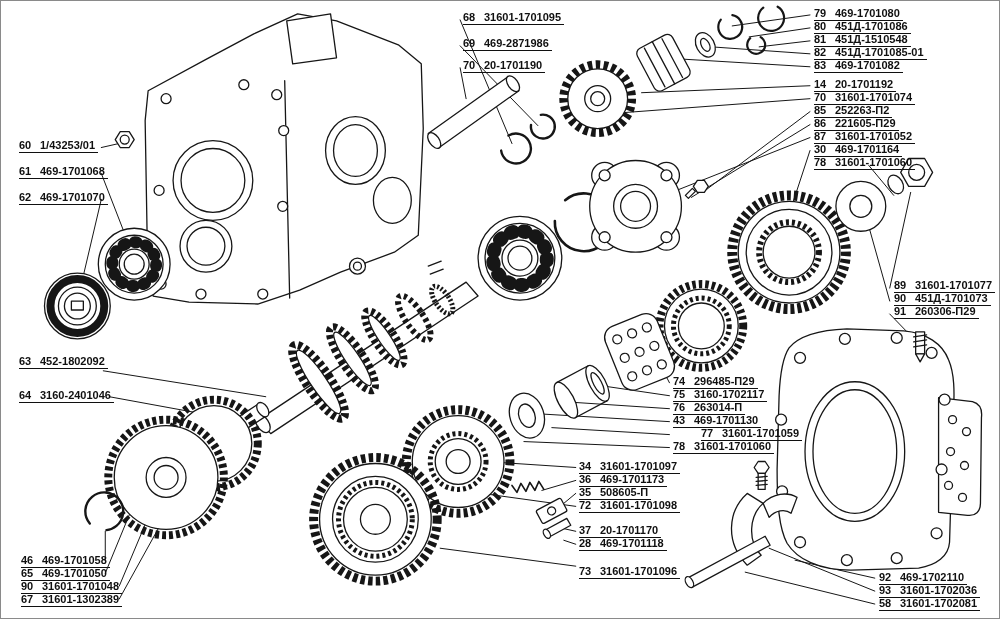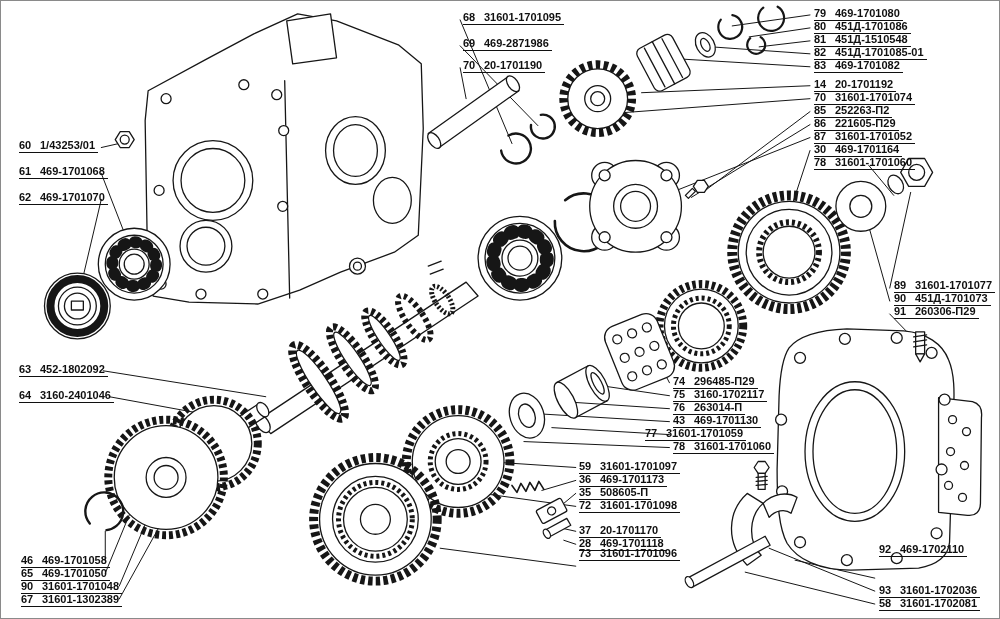--- a/index.html
+++ b/index.html
@@ -329,21 +329,21 @@
         <span class="p">1/43253/01</span>
       </div>
   <div class="lbl" style="left:18px;top:164px">
         <span class="n">61</span>
         <span class="p">469-1701068</span>
       </div>
   <div class="lbl" style="left:18px;top:190px">
         <span class="n">62</span>
         <span class="p">469-1701070</span>
       </div>
-  <div class="lbl" style="left:18px;top:362px">
+  <div class="lbl" style="left:18px;top:354px">
         <span class="n">63</span>
         <span class="p">452-1802092</span>
       </div>
   <div class="lbl" style="left:18px;top:388px">
         <span class="n">64</span>
         <span class="p">3160-2401046</span>
       </div>
   <div class="lbl" style="left:20px;top:553px">
         <span class="n">46</span>
         <span class="p">469-1701058</span>
@@ -445,31 +445,31 @@
         <span class="p">3160-1702117</span>
       </div>
   <div class="lbl" style="left:672px;top:400px">
         <span class="n">76</span>
         <span class="p">263014-П</span>
       </div>
   <div class="lbl" style="left:672px;top:413px">
         <span class="n">43</span>
         <span class="p">469-1701130</span>
       </div>
-  <div class="lbl" style="left:644px;top:426px">
+  <div class="lbl" style="left:700px;top:426px">
         <span class="n">77</span>
         <span class="p">31601-1701059</span>
       </div>
   <div class="lbl" style="left:672px;top:439px">
         <span class="n">78</span>
         <span class="p">31601-1701060</span>
       </div>
 
   <div class="lbl" style="left:578px;top:459px">
-        <span class="n">59</span>
+        <span class="n">34</span>
         <span class="p">31601-1701097</span>
       </div>
   <div class="lbl" style="left:578px;top:472px">
         <span class="n">36</span>
         <span class="p">469-1701173</span>
       </div>
   <div class="lbl" style="left:578px;top:485px">
         <span class="n">35</span>
         <span class="p">508605-П</span>
       </div>
@@ -478,26 +478,26 @@
         <span class="p">31601-1701098</span>
       </div>
   <div class="lbl" style="left:578px;top:523px">
         <span class="n">37</span>
         <span class="p">20-1701170</span>
       </div>
   <div class="lbl" style="left:578px;top:536px">
         <span class="n">28</span>
         <span class="p">469-1701118</span>
       </div>
-  <div class="lbl" style="left:578px;top:546px">
+  <div class="lbl" style="left:578px;top:564px">
         <span class="n">73</span>
         <span class="p">31601-1701096</span>
       </div>
 
-  <div class="lbl" style="left:878px;top:542px">
+  <div class="lbl" style="left:878px;top:570px">
         <span class="n">92</span>
         <span class="p">469-1702110</span>
       </div>
   <div class="lbl" style="left:878px;top:583px">
         <span class="n">93</span>
         <span class="p">31601-1702036</span>
       </div>
   <div class="lbl" style="left:878px;top:596px">
         <span class="n">58</span>
         <span class="p">31601-1702081</span>

